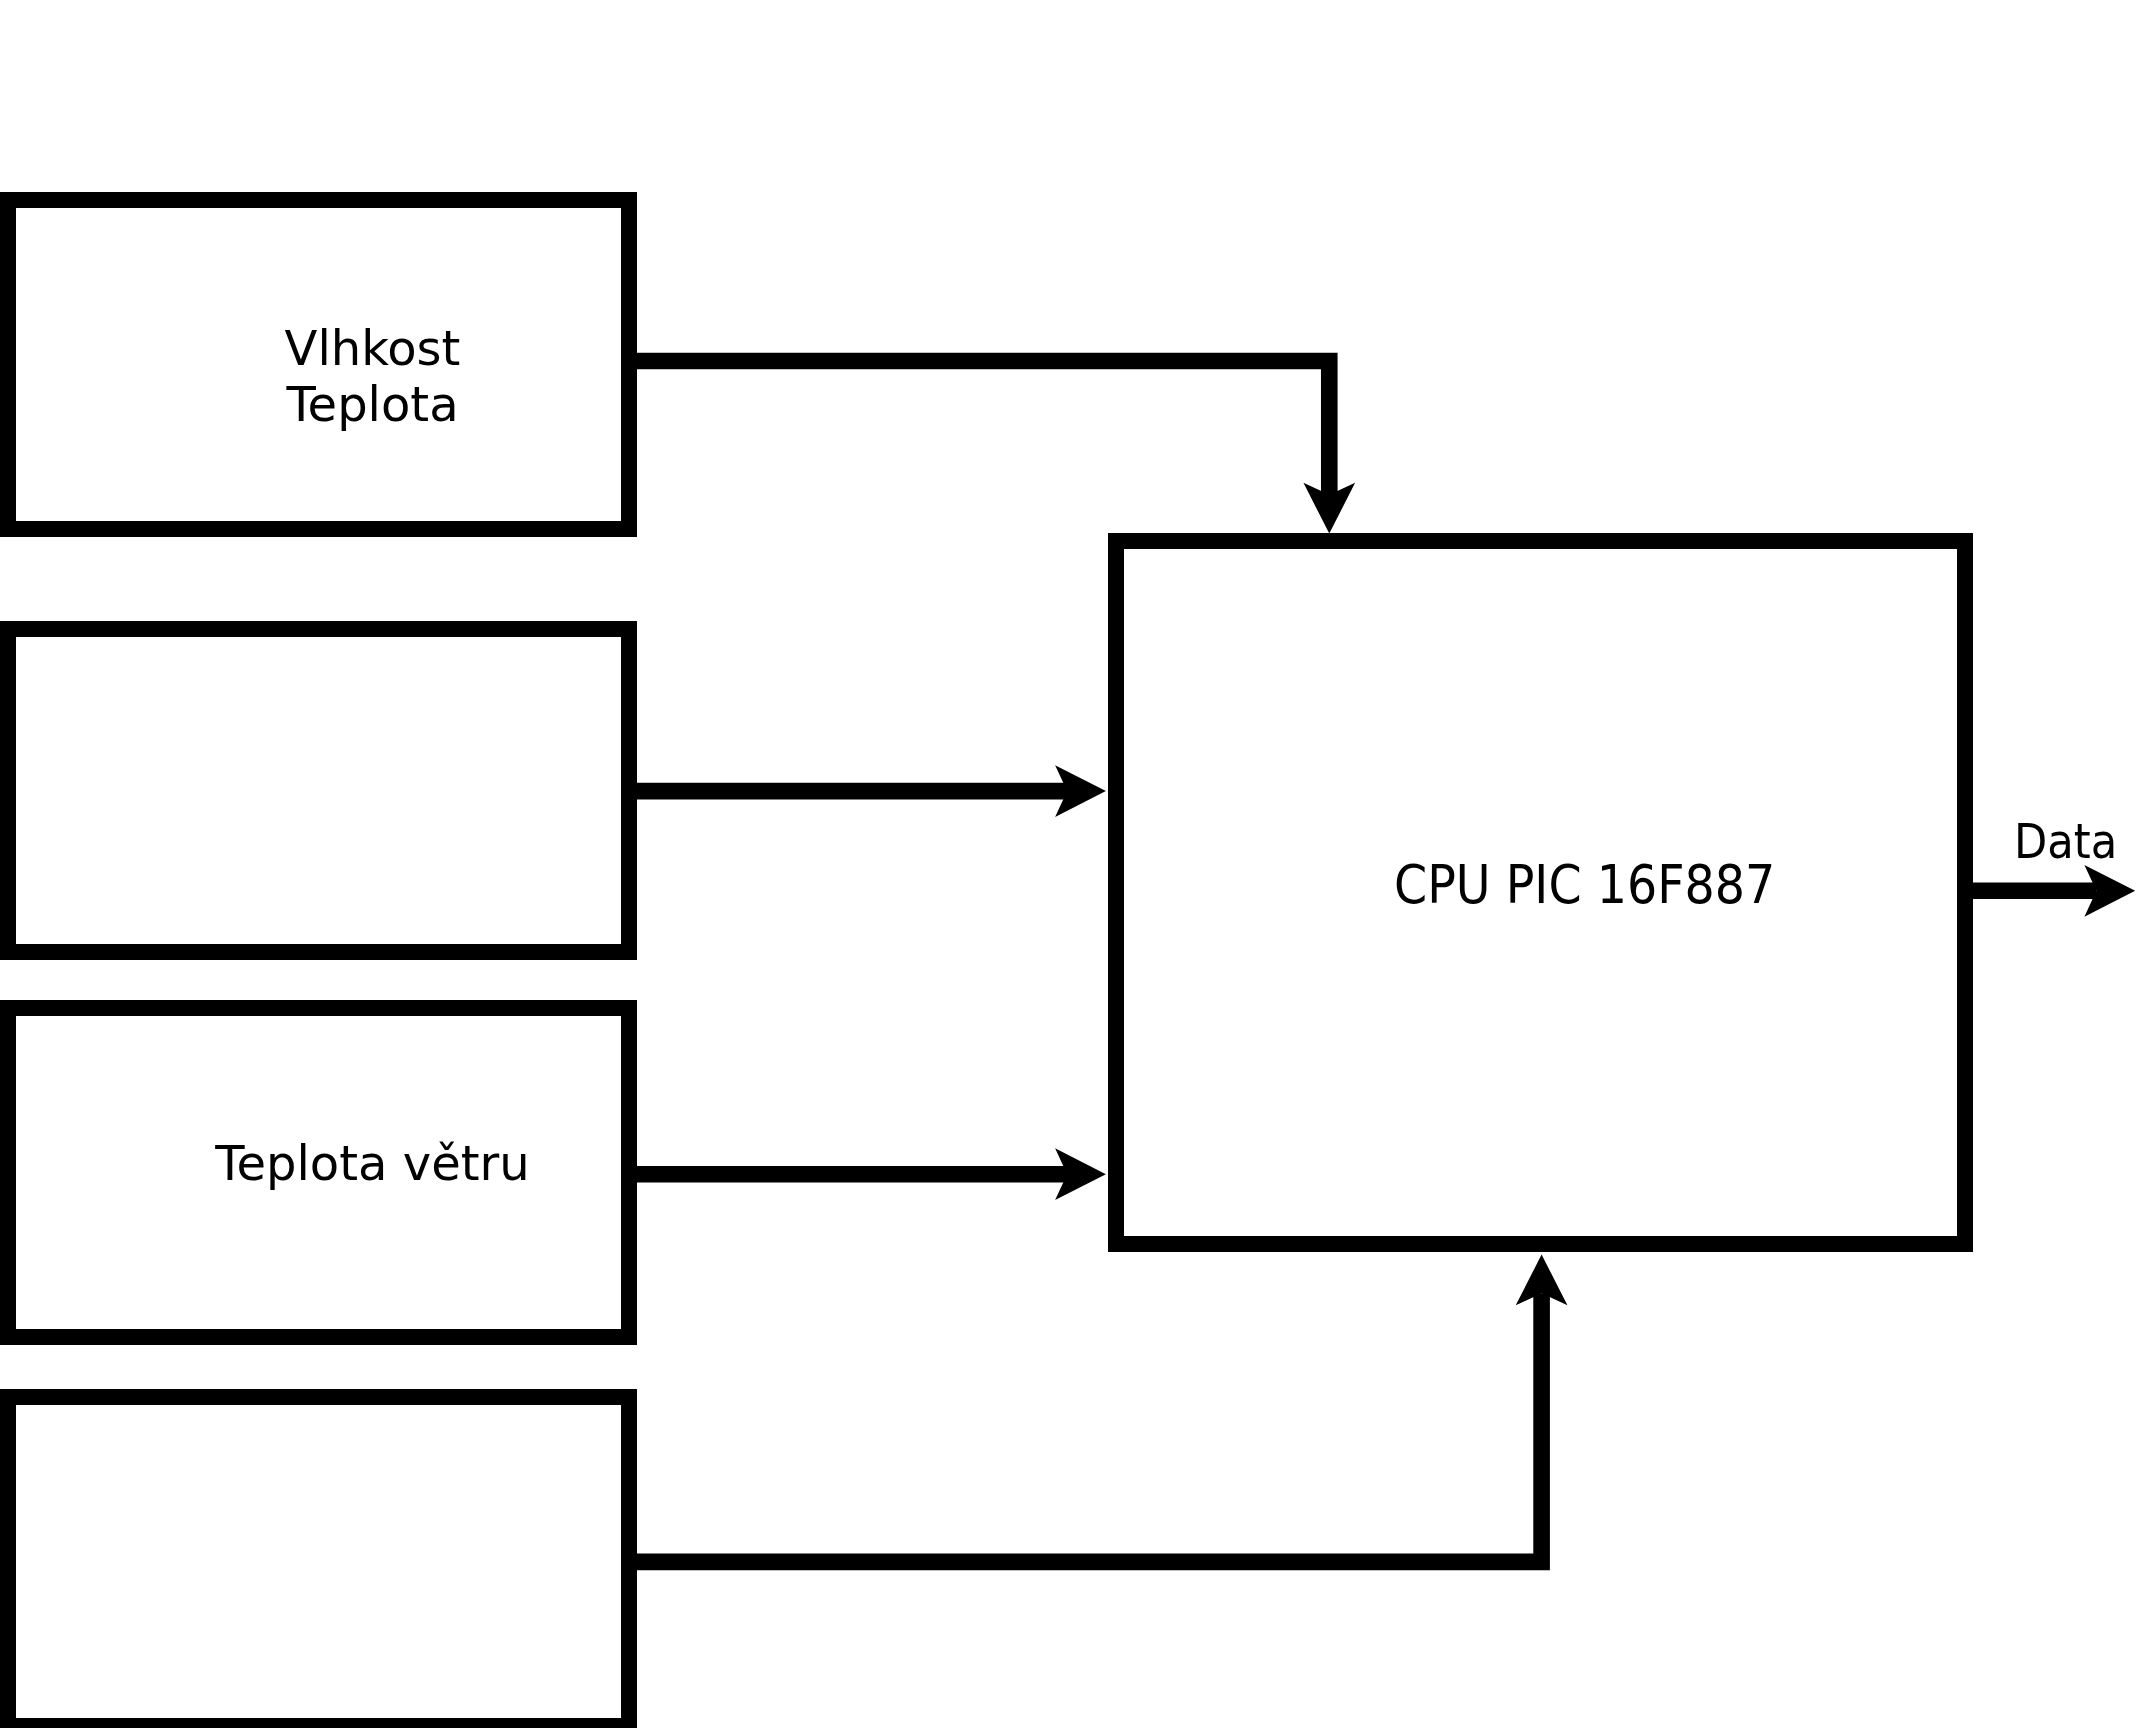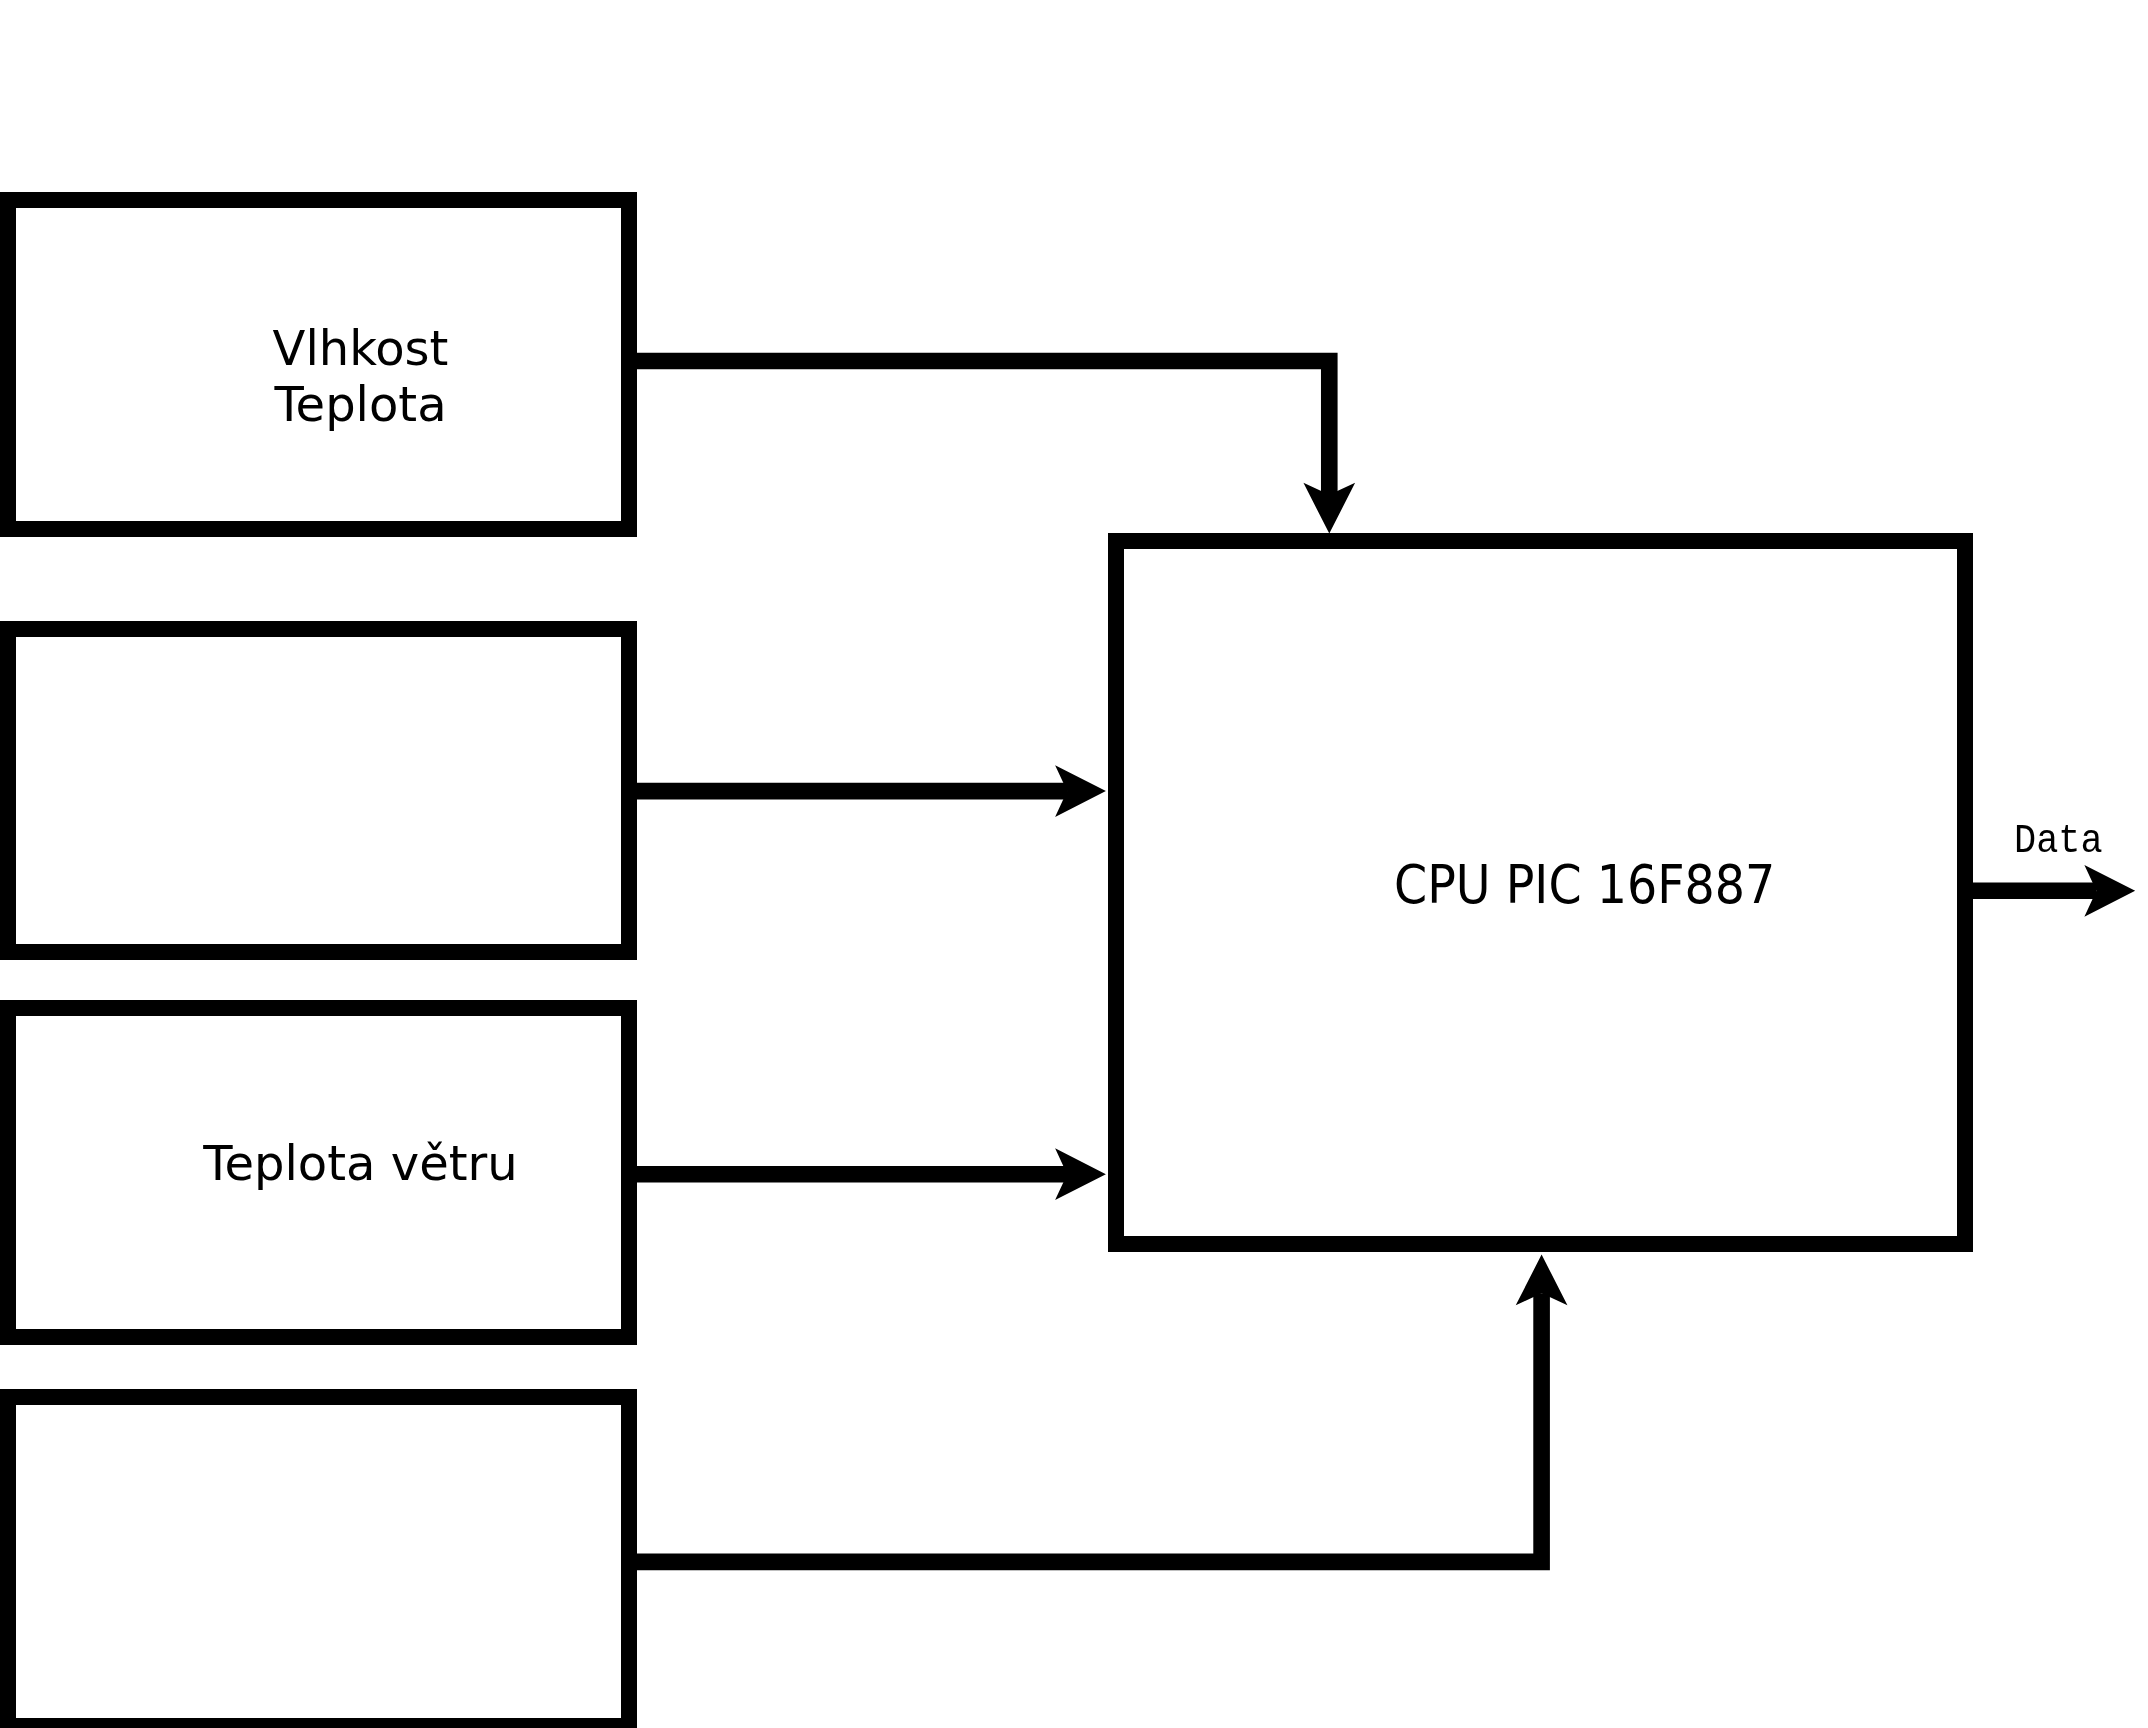--- a/index.html
+++ b/index.html
@@ -31,21 +31,21 @@
   }
   .label {
     position: absolute;
     text-align: center;
     font-size: 48px;
     line-height: 56px;
     white-space: nowrap;
     transform: translateY(-50%);
   }
   .sensor-label {
-    left: 0;
+    left: 12px;
     width: 637px;
     padding-left: 42px;
   }
   .condensed {
     display: inline-block;
     transform: scaleX(0.88);
     transform-origin: center;
     white-space: nowrap;
   }
   .title-wrap {
@@ -65,23 +65,22 @@
     transform: translateY(-50%);
     font-size: 54px;
     white-space: nowrap;
     padding-left: 44px;
   }
   .data-label-wrap {
     position: absolute;
     left: 2014px;
     top: 841px;
     transform: translateY(-50%);
-    font-size: 41px;
+    font-size: 48px;
     white-space: nowrap;
-    font-family: Liberation Mono, monospace;
   }
   .data-label-wrap .condensed {
     transform-origin: left center;
     transform: scaleX(0.9);
   }
   svg.wires {
     position: absolute;
     left: 0;
     top: 0;
     width: 2149px;

